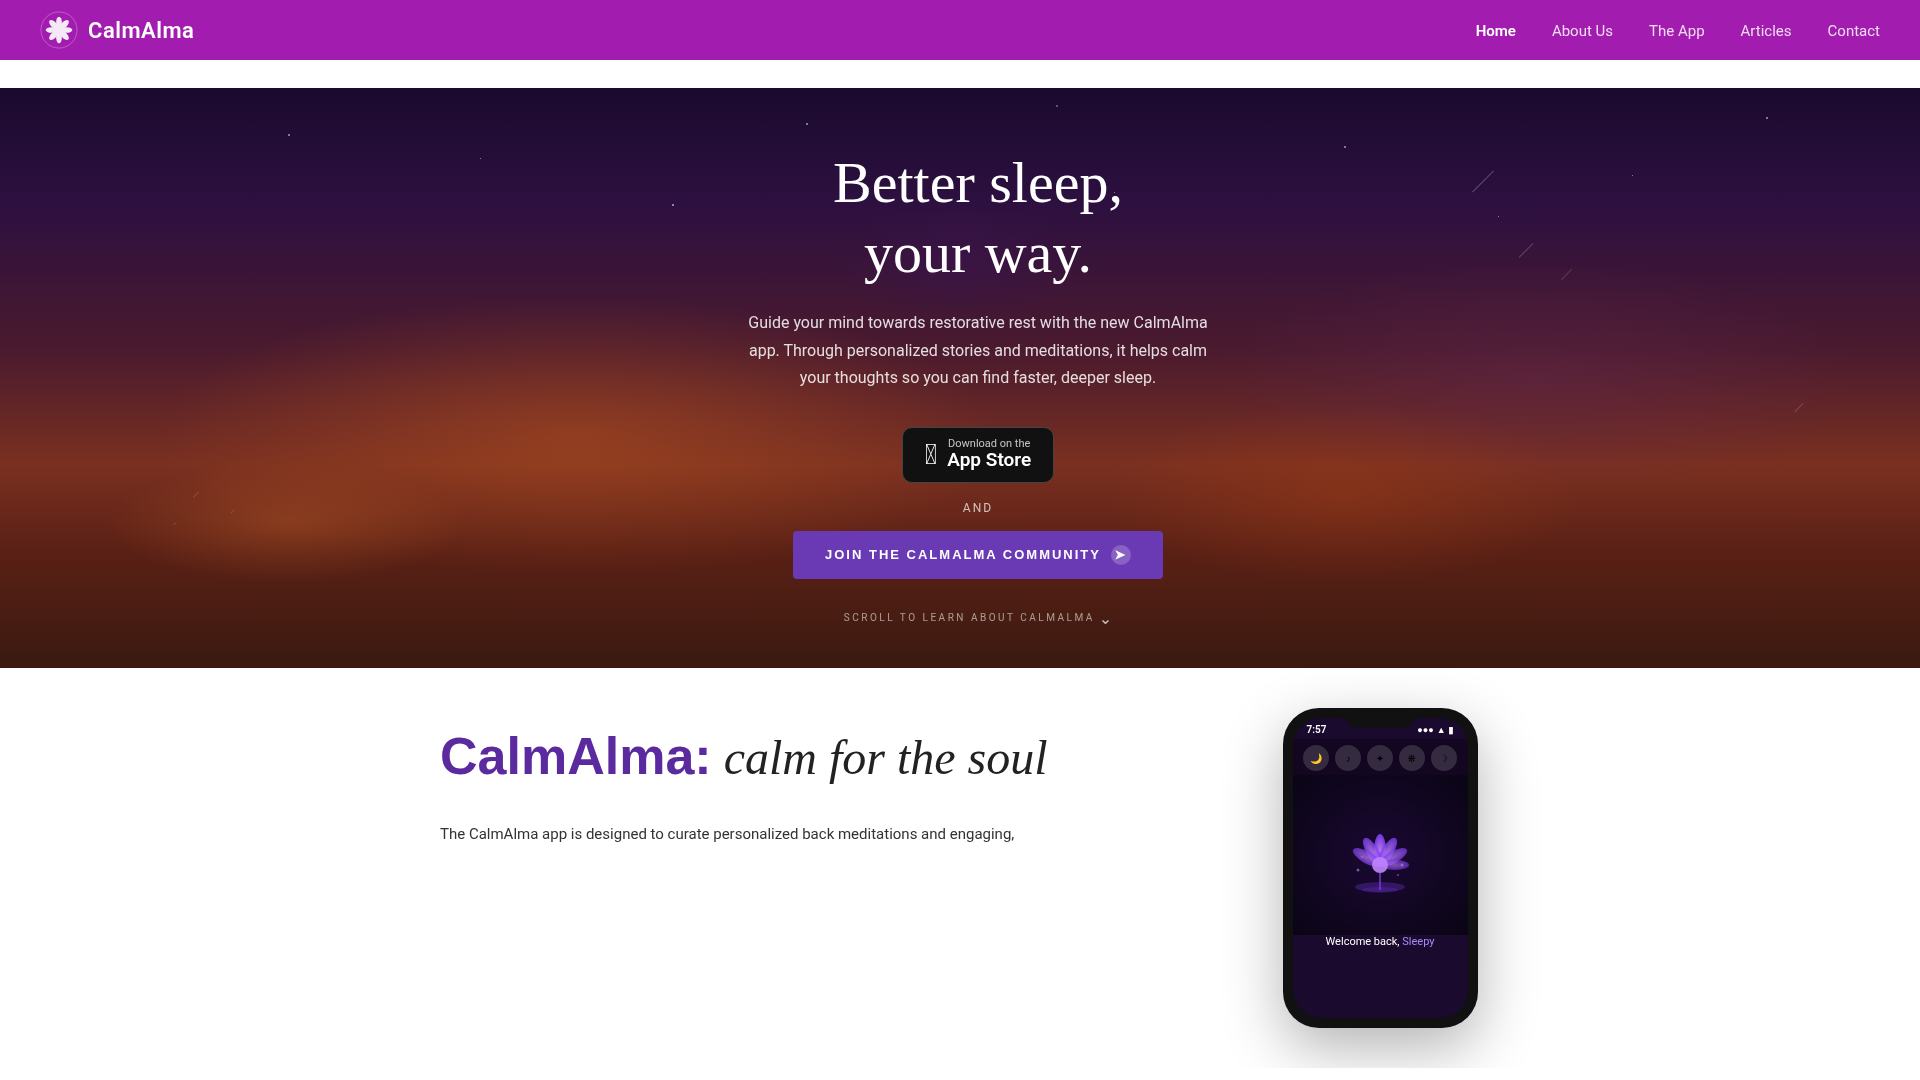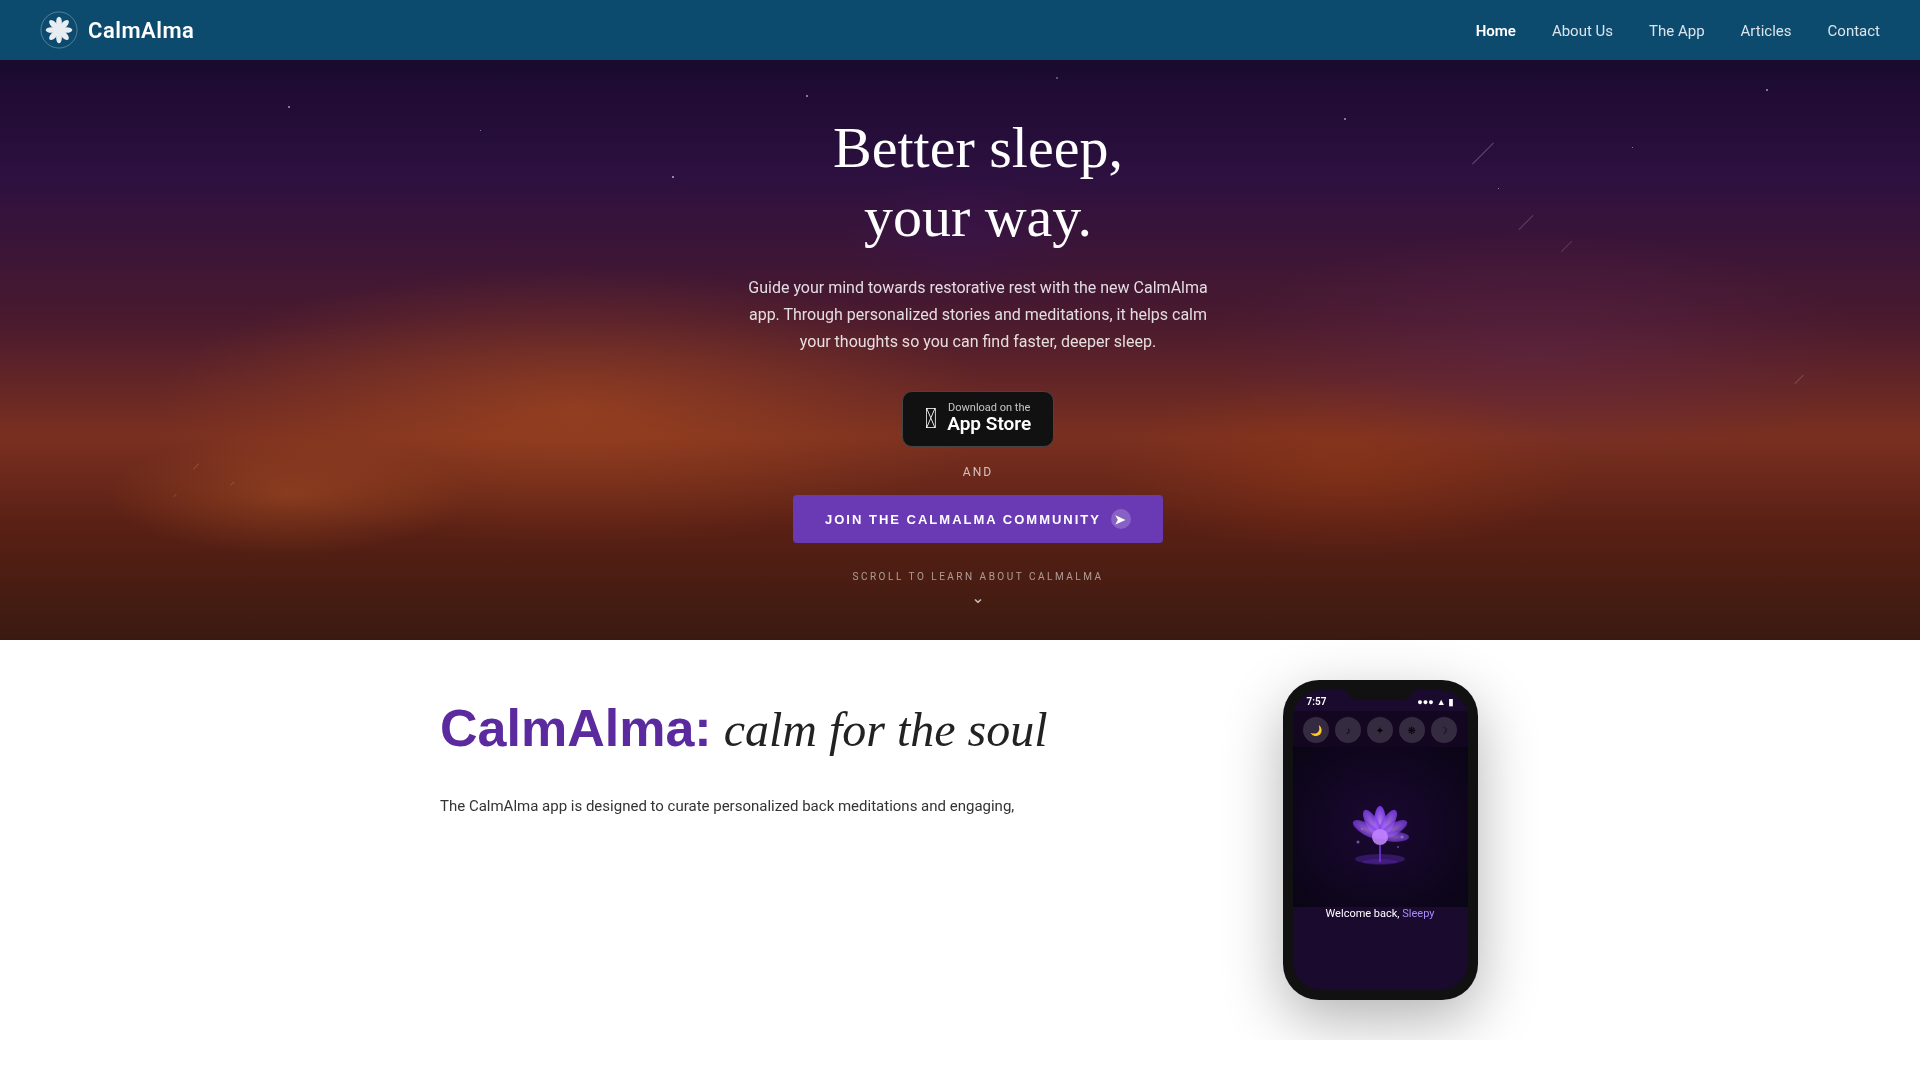--- a/index.html
+++ b/index.html
@@ -1,21 +1,21 @@
 <!DOCTYPE html>
 <html><head>
   <meta charset="utf-8">
   <style>
     * { margin: 0; padding: 0; box-sizing: border-box; }
     body { font-family: -apple-system, BlinkMacSystemFont, 'Segoe UI', Roboto, sans-serif; overflow-x: hidden; }
 
     
     nav {
       position: fixed; top: 0; left: 0; width: 100%; z-index: 100;
-      background: #0c4a6e;
+      background: #a21caf;
       display: flex; align-items: center; justify-content: space-between;
       padding: 0 40px; height: 60px;
     }
     .nav-logo {
       display: flex; align-items: center; gap: 10px; text-decoration: none;
     }
     .nav-logo-icon {
       width: 38px; height: 38px;
     }
     .nav-logo-text {
@@ -97,21 +97,21 @@
       font-size: 13px; letter-spacing: 2px; font-weight: 600;
       cursor: pointer; display: flex; align-items: center; gap: 10px;
       text-transform: uppercase;
     }
     .community-btn-arrow {
       width: 20px; height: 20px; background: rgba(255,255,255,0.2);
       border-radius: 50%; display: flex; align-items: center; justify-content: center;
       font-size: 13px;
     }
     .scroll-hint {
-      margin-top: 28px; display: flex; flex-direction: column; align-items: center; gap: 4px;
+      margin-top: 28px; display: flex; flex-direction: row; align-items: center; gap: 4px;
     }
     .scroll-hint-text {
       color: rgba(255,255,255,0.55); font-size: 10px; letter-spacing: 2.5px;
     }
     .scroll-chevron {
       color: rgba(255,255,255,0.7); font-size: 16px; margin-top: 2px;
     }
 
     
     .section2 {
@@ -204,21 +204,21 @@
   </a>
   <ul class="nav-links">
     <li><a href="#" class="active">Home</a></li>
     <li><a href="#">About Us</a></li>
     <li><a href="#">The App</a></li>
     <li><a href="#">Articles</a></li>
     <li><a href="#">Contact</a></li>
   </ul>
 </nav>
 
-<section class="hero" style="margin-top:60px;padding-left:36px;">
+<section class="hero" style="margin-top:88px;padding-left:36px;">
   <div class="hero-bg-clouds"></div>
   <div class="hero-stars">
 
     <div class="star" style="width:2px;height:2px;top:8%;left:15%;"></div>
     <div class="star" style="width:1px;height:1px;top:12%;left:25%;"></div>
     <div class="star" style="width:2px;height:2px;top:6%;left:42%;"></div>
     <div class="star" style="width:1px;height:1px;top:18%;left:58%;"></div>
     <div class="star" style="width:2px;height:2px;top:10%;left:70%;"></div>
     <div class="star" style="width:1px;height:1px;top:15%;left:85%;"></div>
     <div class="star" style="width:2px;height:2px;top:5%;left:92%;"></div>

